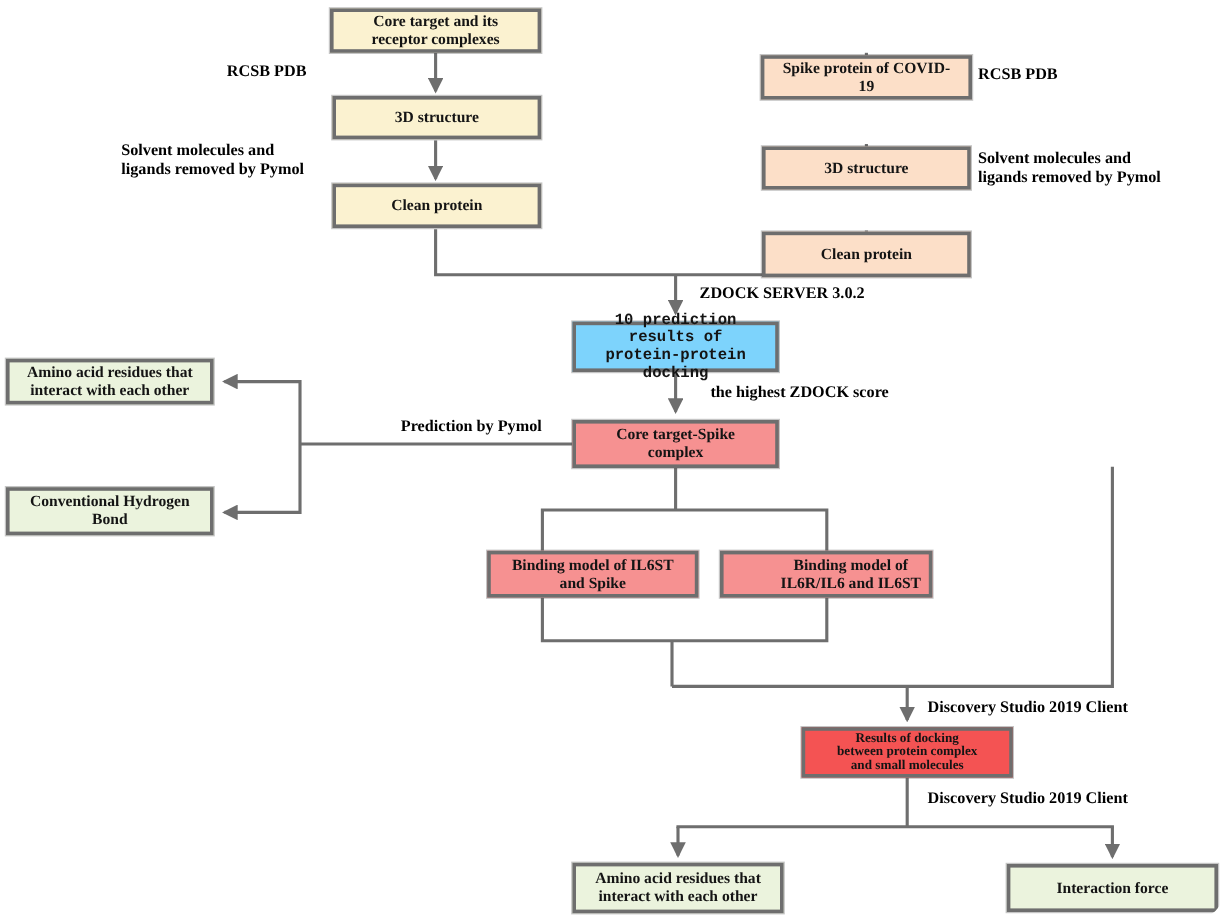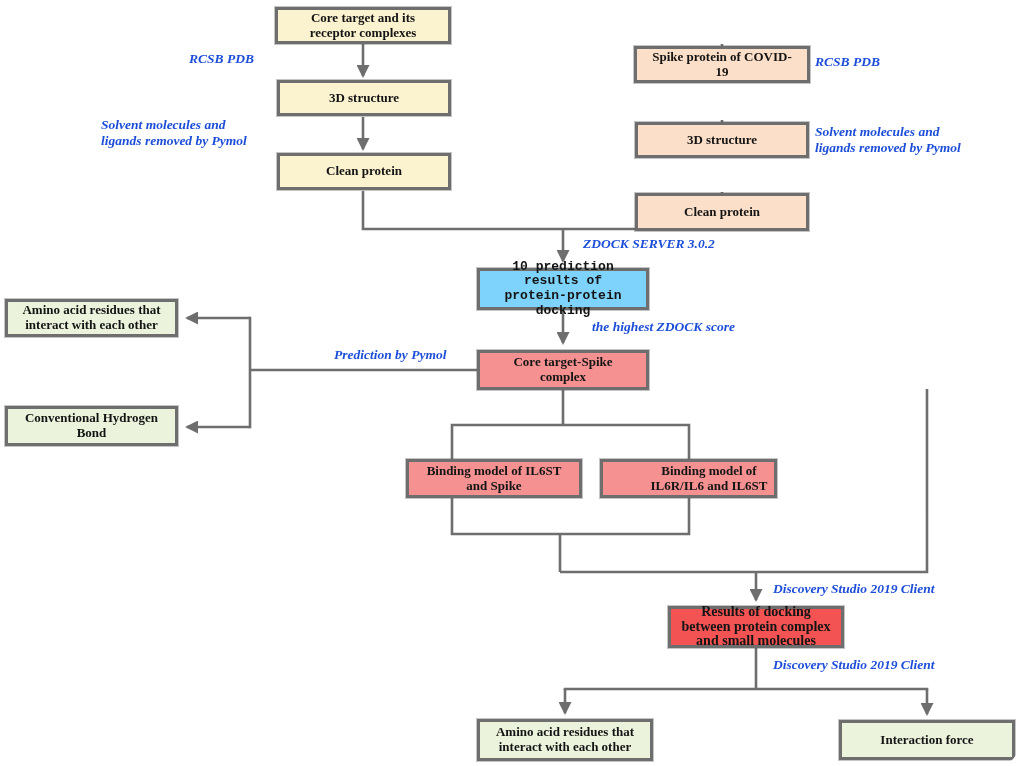--- a/index.html
+++ b/index.html
@@ -16,22 +16,22 @@
     text-align:center;font-weight:bold;font-size:13px;line-height:1.12;
     color:#141414;white-space:pre-line;padding:1px 3px;
   }
   .cream{background:#fbf2d0;}
   .peach{background:#fcdfc8;margin-top:40px;}
   .pink{background:#7dd3fc;font-family:Liberation Mono, monospace;}
   .salmon{background:#f69191;}
   .red{background:#f45353;}
   .green{background:#ebf3dd;}
   .lbl{
-    position:absolute;font-weight:bold;font-size:13.5px;color:#1d4ed8;
-    white-space:pre-line;line-height:1.15;font-style:italic;
+    position:absolute;font-weight:bold;font-size:13.5px;color:#000000;
+    white-space:pre-line;line-height:1.15;
   }
   svg#wires{position:absolute;left:0;top:0;pointer-events:none;}
 </style>
 </head>
 <body>
 
 <div id="stage">
 
   <svg id="wires" width="1020" height="766" viewBox="0 0 1020 766">
     <defs>
@@ -87,21 +87,21 @@
   <div class="box green" style="left:5px;top:406px;width:173px;height:40px;">Conventional Hydrogen
 Bond</div>
 
 
   <div class="box salmon" style="left:362px;top:459px;width:176px;height:39px;margin-left:44px;">Binding model of IL6ST
 and Spike</div>
 
   <div class="box salmon" style="left:600px;top:459px;width:177px;height:39px;padding-left:44px;">Binding model of
 IL6R/IL6 and IL6ST</div>
 
-  <div class="box red" style="left:668px;top:606px;width:176px;height:42px;font-size:14px;line-height:1.05;">Results of docking
+  <div class="box red" style="left:668px;top:606px;width:176px;height:42px;font-size:11px;line-height:1.05;">Results of docking
 between protein complex
 and small molecules</div>
 
   <div class="box green" style="left:477px;top:719px;width:176px;height:42px;">Amino acid residues that
 interact with each other</div>
 
   <div class="box green" style="left:839px;top:720px;width:176px;height:40px;">Interaction force</div>
 
   <div class="lbl" style="left:189px;top:51px;">RCSB PDB</div>
 

